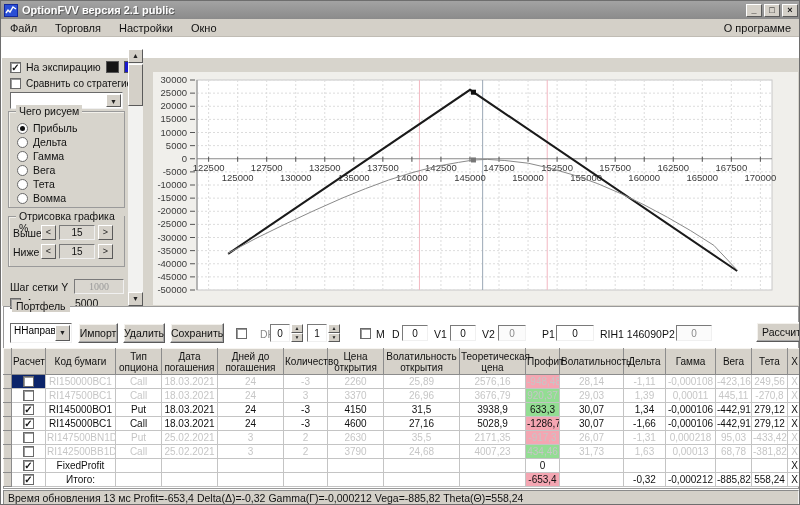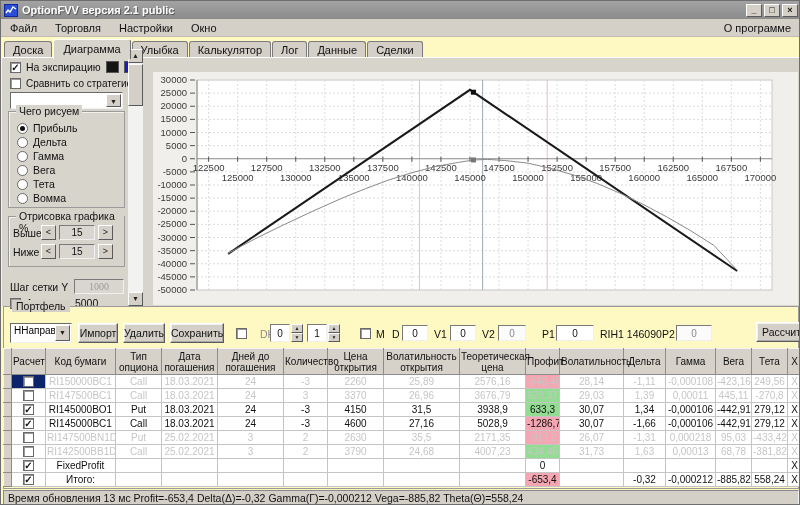--- a/index.html
+++ b/index.html
@@ -1,17 +1,17 @@
 <!DOCTYPE html>
 <html><head>
 <meta charset="utf-8">
 <style>
   * { margin:0; padding:0; box-sizing:border-box; }
   html,body { width:800px; height:505px; font-family:"Liberation Sans",sans-serif; background:#808080; }
-  #win { position:relative; width:800px; height:505px; background:#fef9c3; border:1px solid #6e6e6e; overflow:hidden; }
+  #win { position:relative; width:800px; height:505px; background:#ffffff; border:1px solid #6e6e6e; overflow:hidden; }
 
   
   #titlebar { position:absolute; left:0; top:0; width:800px; height:18px;
     background:linear-gradient(180deg,#a3a3a3,#8b8b8b); display:flex; align-items:center; padding:0 3px; }
   #titlebar .ttext { color:#fff; font-weight:bold; font-size:11px; margin-left:4px; flex:1;
     text-shadow:1px 1px 0 #5a5a5a; white-space:nowrap; }
   .winbtn { width:16px; height:13px; margin-left:2px; background:#d4d0c8; border:1px solid;
     border-color:#fff #5a5a5a #5a5a5a #fff; font-size:9px; line-height:10px; text-align:center;
     font-weight:bold; color:#111; }
   #appicon { width:14px; height:13px; background:#2a4fd6; border:1px solid #13279c; position:relative; }
@@ -115,21 +115,20 @@
     <div class="winbtn">_</div>
     <div class="winbtn">□</div>
     <div class="winbtn">×</div>
   </div>
 
   <div id="menubar">
     <span id="menu-items"><span class="menu-item">Файл</span><span class="menu-item">Торговля</span><span class="menu-item">Настройки</span><span class="menu-item">Окно</span></span>
     <span id="menu-right">О программе</span>
   </div>
 
-  <div id="tabstrip"><span class="tab">Доска</span><span class="tab active">Диаграмма</span><span class="tab">Улыбка</span><span class="tab">Калькулятор</span><span class="tab">Лог</span><span class="tab">Данные</span><span class="tab">Сделки</span></div>
 
   <div id="page">
 
     <div class="srow" style="left:8px; top:3px;">
       <span class="cb on"></span>
       <span>На экспирацию</span>
       <span class="swatch" id="sw1" style="background: rgb(20, 20, 20);"></span>
       <span class="swatch" id="sw2" style="background: rgb(26, 26, 204);"></span>
     </div>
     <div class="srow" style="left:8px; top:20px; font-size:10px;">

